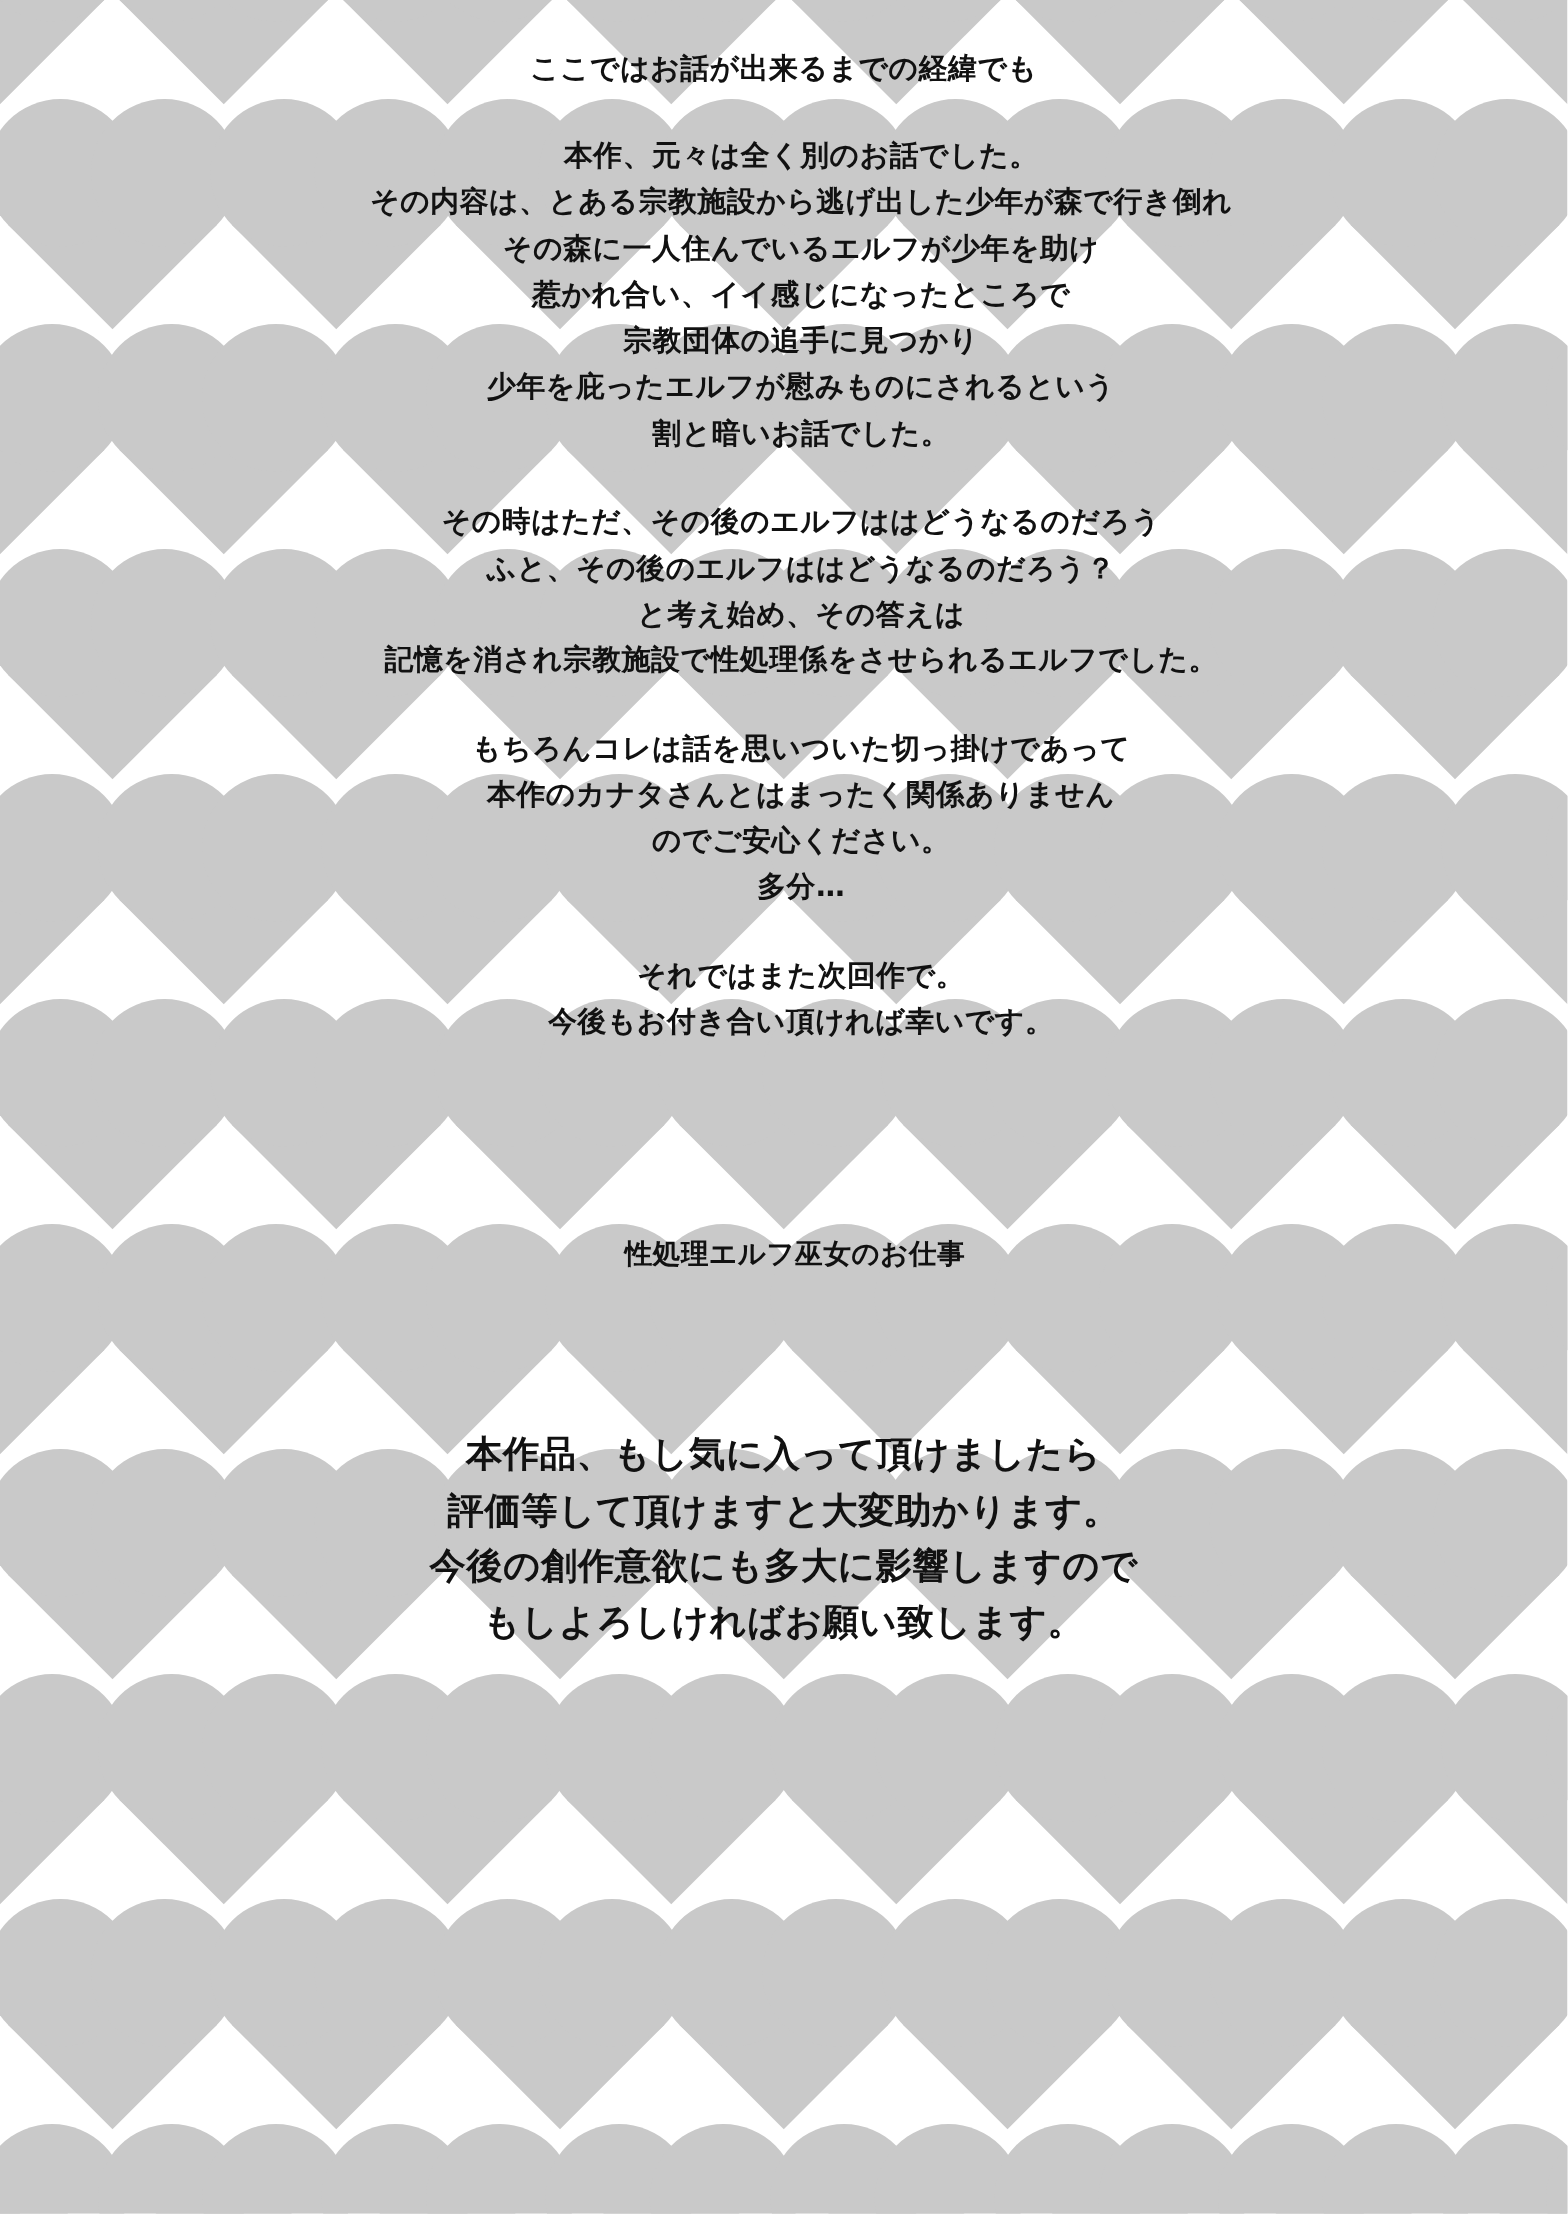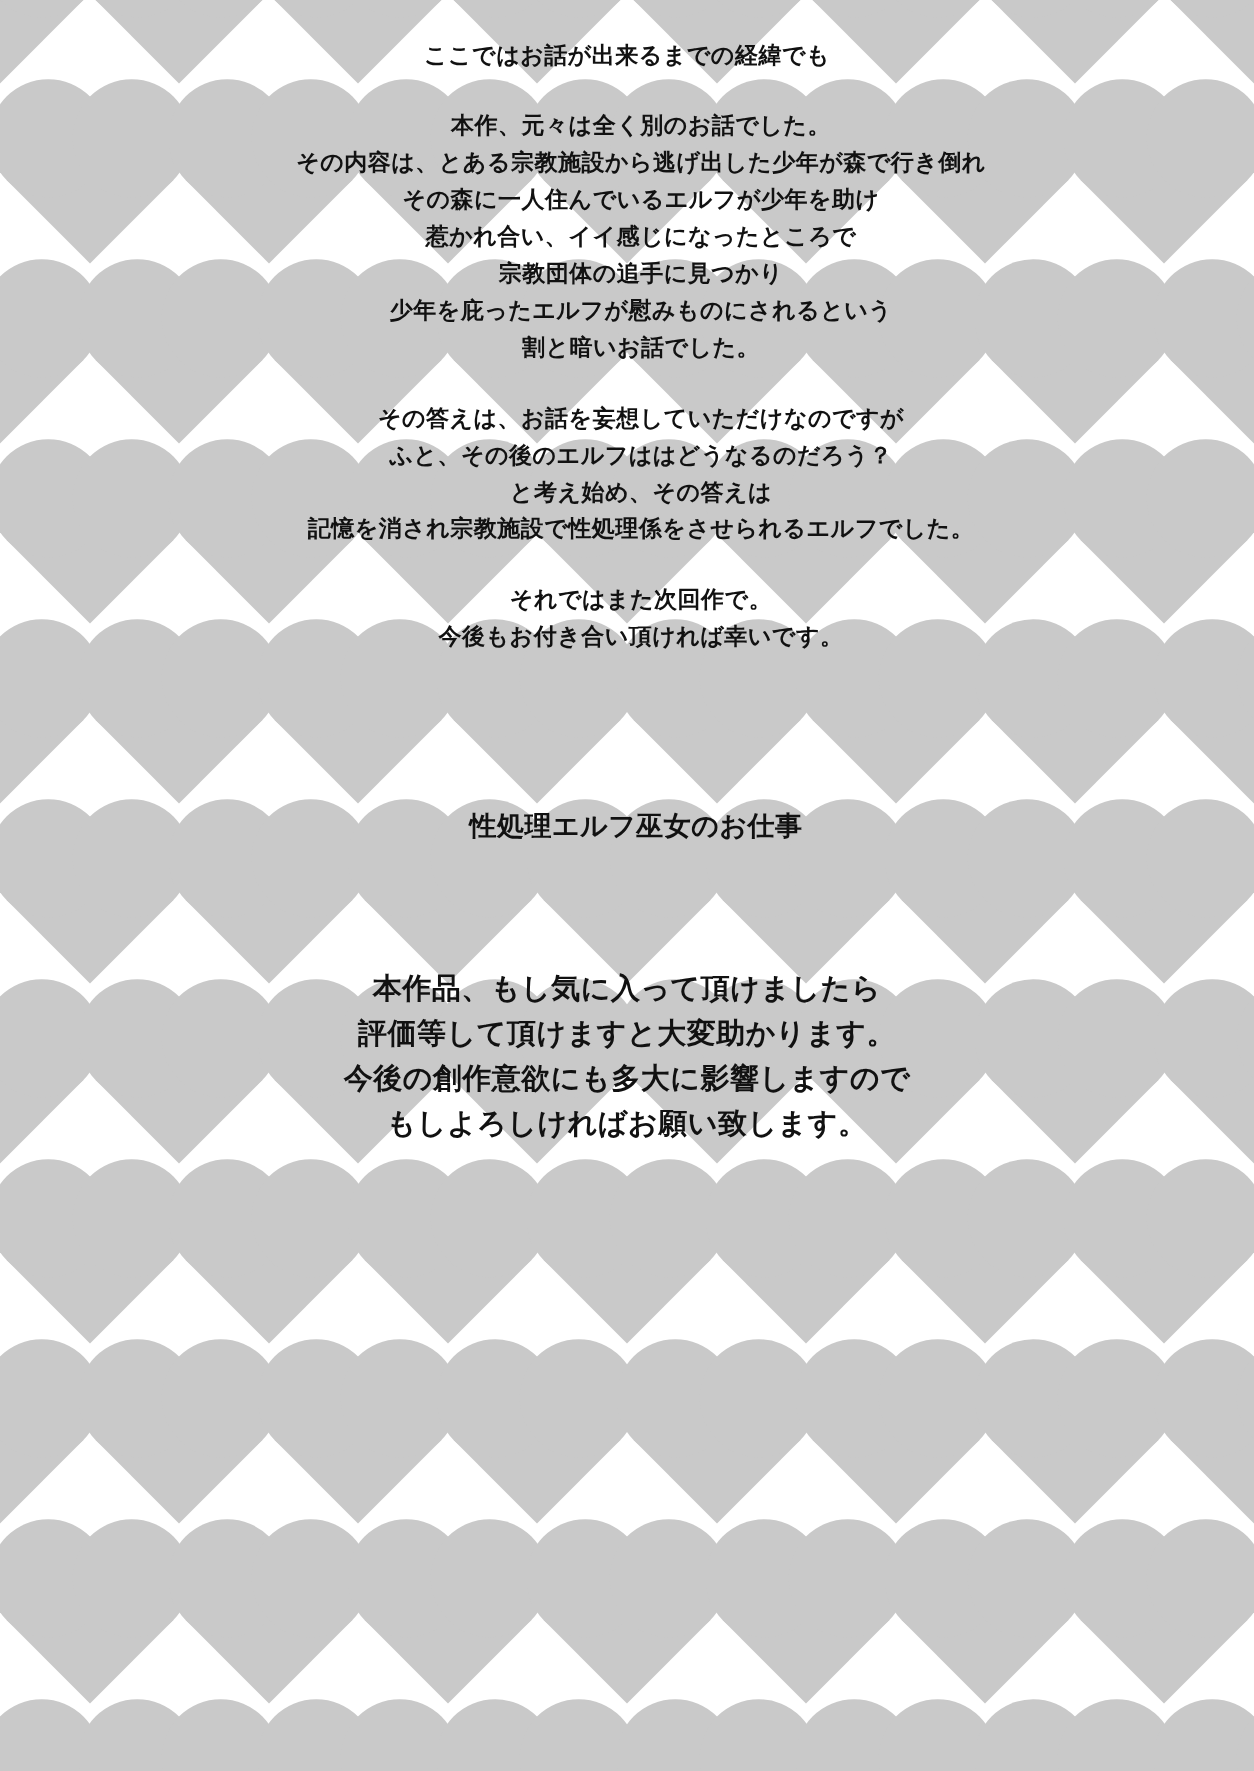--- a/index.html
+++ b/index.html
@@ -78,21 +78,21 @@
     font-size: 23px;
     font-weight: 700;
     padding-top: 34px;
   }
   .para div {
     padding: 1px 12px;
     margin-left: 28px;
   }
   .spacer-lg { height: 150px; }
   .colophon-title {
-    font-size: 27px;
+    font-size: 22px;
     font-weight: 700;
     padding-top: 0;
     margin-left: 18px;
   }
   .colophon {
     font-size: 26px;
     font-weight: 700;
     padding-top: 30px;
     line-height: 1.45;
   }
@@ -203,26 +203,32 @@
       <div>本作、元々は全く別のお話でした。</div>
       <div>その内容は、とある宗教施設から逃げ出した少年が森で行き倒れ</div>
       <div>その森に一人住んでいるエルフが少年を助け</div>
       <div>惹かれ合い、イイ感じになったところで</div>
       <div>宗教団体の追手に見つかり</div>
       <div>少年を庇ったエルフが慰みものにされるという</div>
       <div>割と暗いお話でした。</div>
     </div>
 
     <div class="block para">
-      <div>その答えは、お話を妄想していただけなのですが</div>
+      <div>その時はただ、その後のエルフははどうなるのだろう</div>
       <div>ふと、その後のエルフははどうなるのだろう？</div>
       <div>と考え始め、その答えは</div>
       <div>記憶を消され宗教施設で性処理係をさせられるエルフでした。</div>
     </div>
 
+    <div class="block para">
+      <div>もちろんコレは話を思いついた切っ掛けであって</div>
+      <div>本作のカナタさんとはまったく関係ありません</div>
+      <div>のでご安心ください。</div>
+      <div>多分…</div>
+    </div>
 
     <div class="block para">
       <div>それではまた次回作で。</div>
       <div>今後もお付き合い頂ければ幸いです。</div>
     </div>
 
     <div class="spacer-lg"></div>
 
     <div class="block colophon-title">性処理エルフ巫女のお仕事</div>
 

